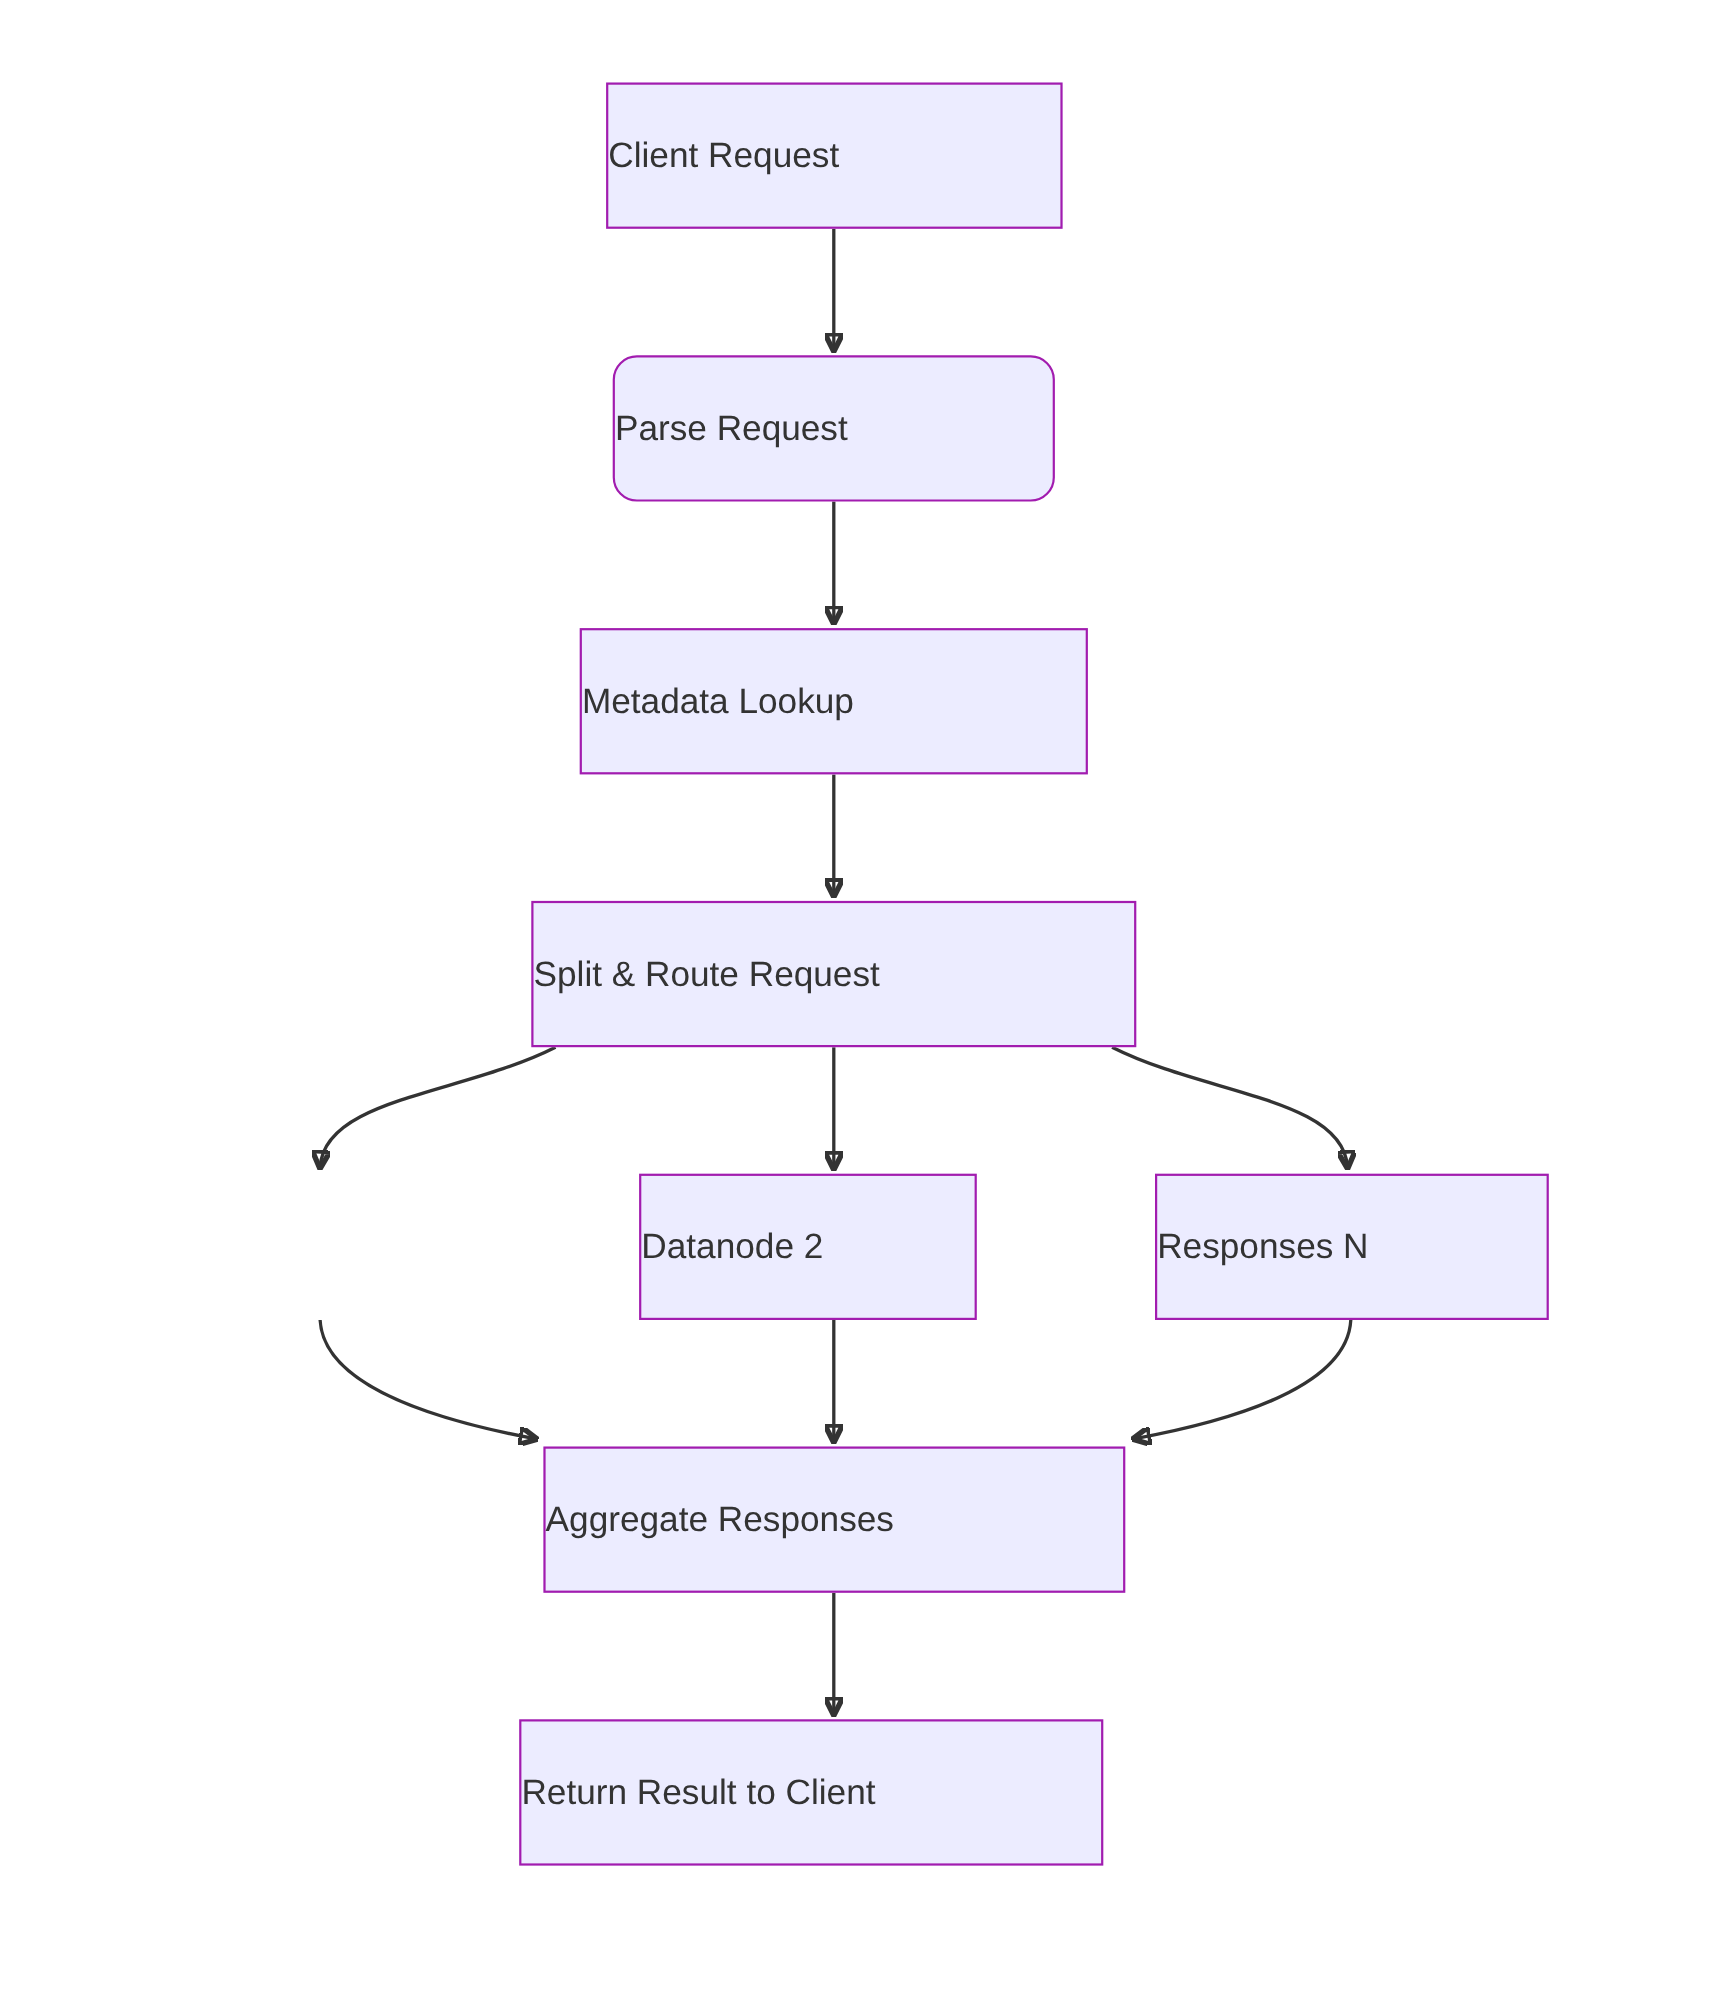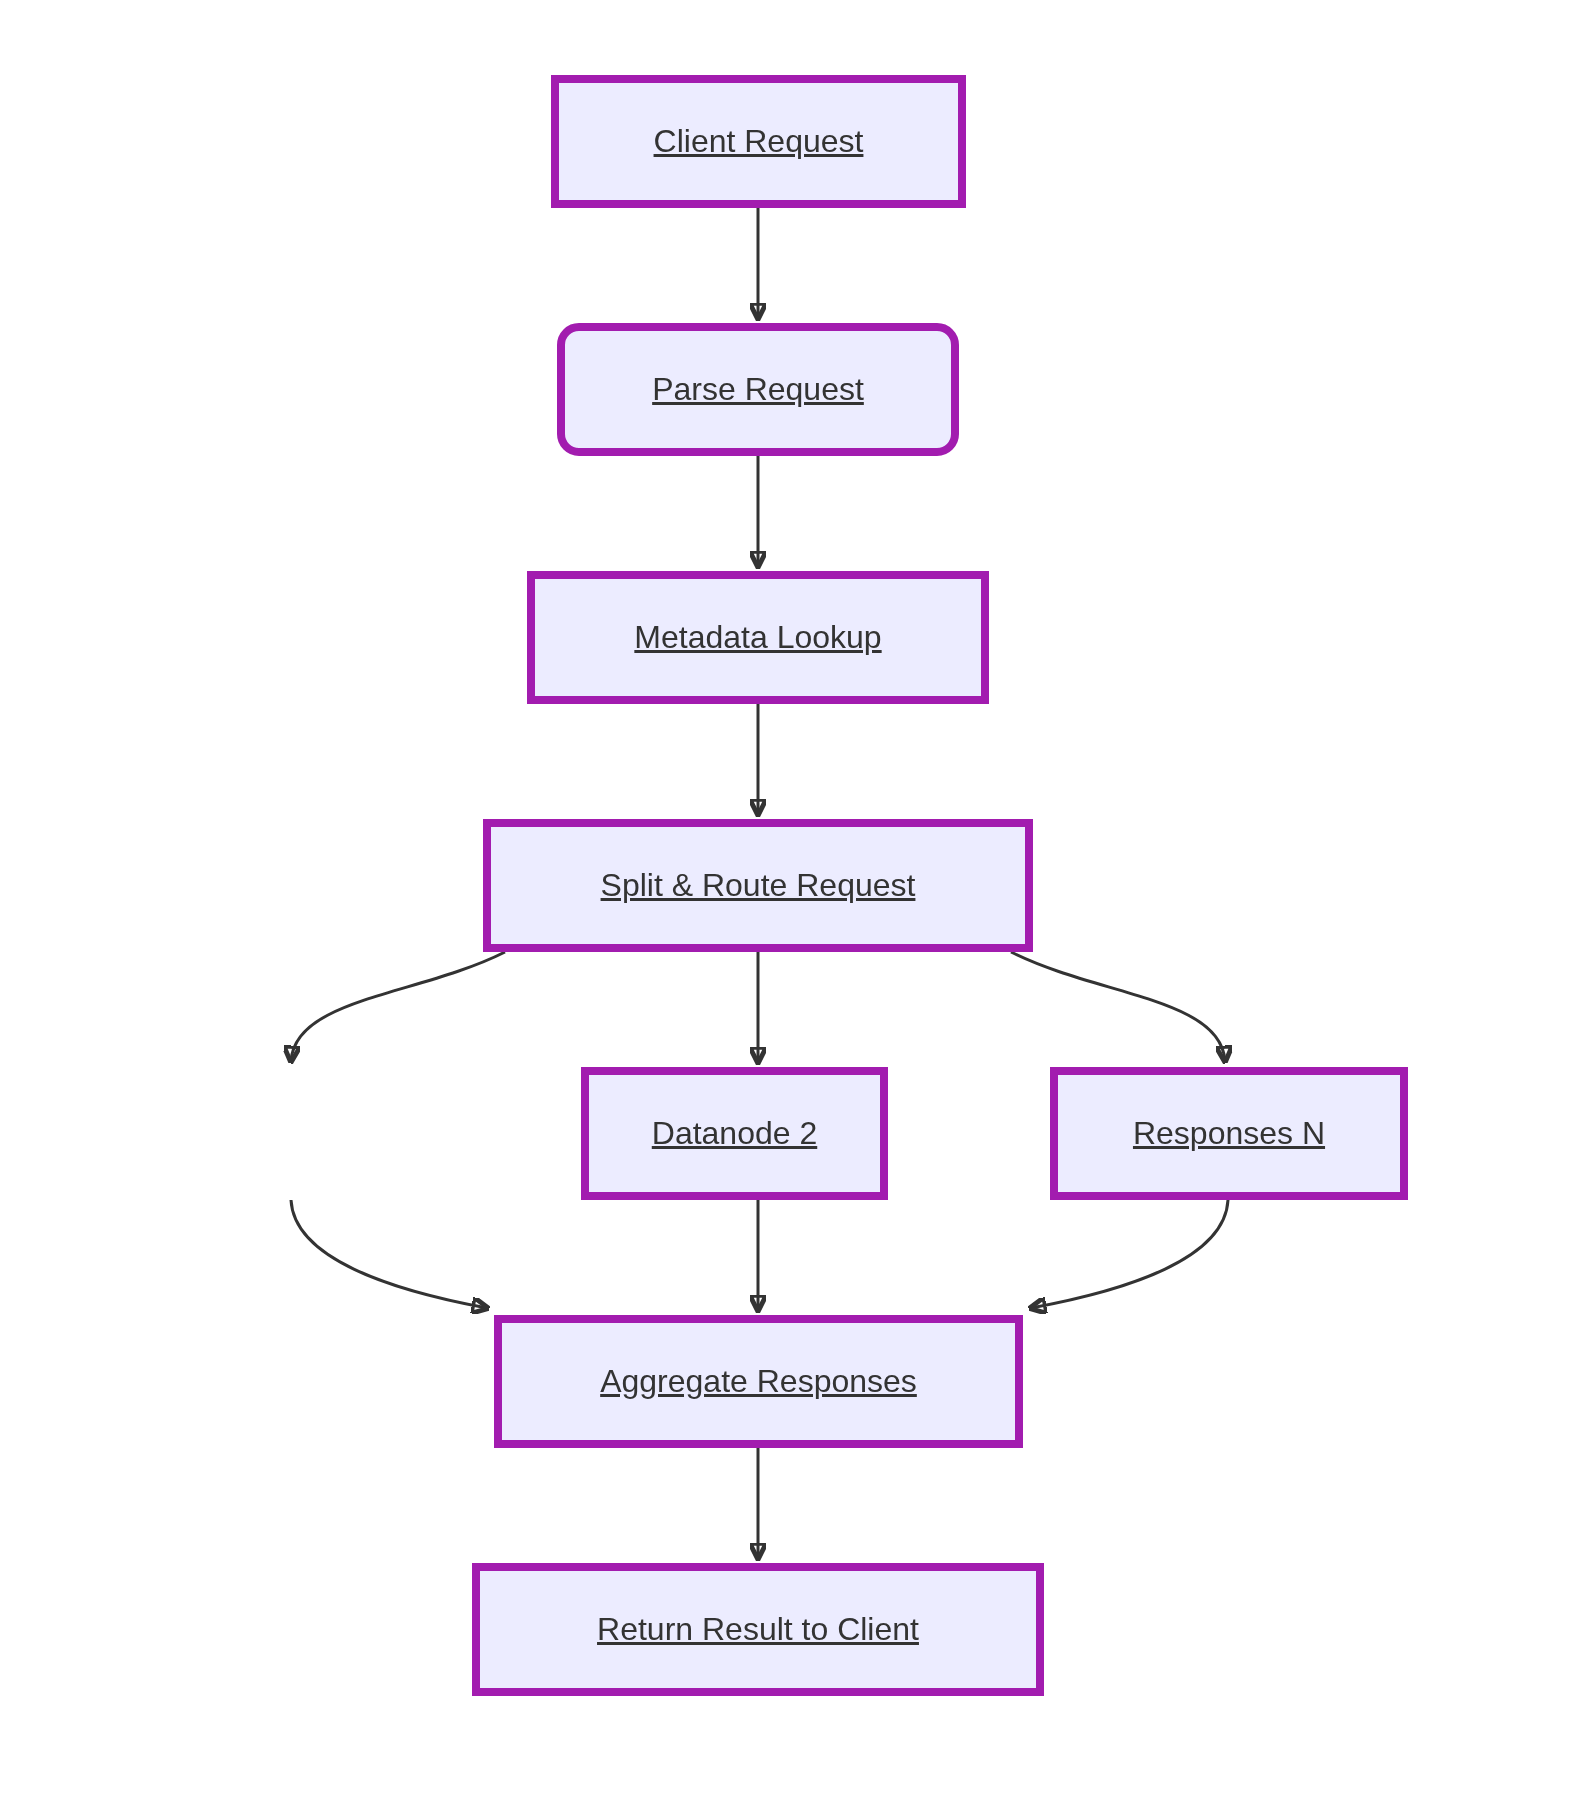--- a/index.html
+++ b/index.html
@@ -24,40 +24,39 @@
   .edges path {
     fill: none;
     stroke: #333333;
     stroke-width: 3;
   }
   .node {
     position: absolute;
     box-sizing: border-box;
     height: 133px;
     background: #ECECFF;
-    border: 8px solid #a21caf;
+    border: 2px solid #a21caf;
     color: #333333;
     font-size: 32px;
     display: flex;
     align-items: center;
-    justify-content: center;
+    justify-content: flex-start;
     text-align: center;
     white-space: nowrap;
-    text-decoration: underline;
   }
   
   .n-client    { left: 551px;  top: 75px;   width: 415px; }
   .n-parse     { left: 557px;  top: 323px;  width: 402px; border-radius: 22px; }
   .n-metadata  { left: 527px;  top: 571px;  width: 462px; }
   .n-split     { left: 483px;  top: 819px;  width: 550px; }
   .n-datanode1 { left: 114px;  top: 1067px; width: 355px; }
   .n-datanode2 { left: 581px;  top: 1067px; width: 307px; }
   .n-datanodeN { left: 1050px; top: 1067px; width: 358px; }
   .n-aggregate { left: 494px;  top: 1315px; width: 529px; }
-  .n-return    { left: 472px;  top: 1563px; width: 572px; }
+  .n-return    { left: 472px;  top: 1563px; width: 531px; }
 </style>
 </head>
 <body>
 
 <div class="canvas">
 
   <svg class="edges" viewBox="0 0 1572 1820" xmlns="http://www.w3.org/2000/svg">
     <defs>
       <marker id="arrowhead" viewBox="0 0 10 10" refX="9" refY="5" markerWidth="6" markerHeight="5.4" orient="auto-start-reverse">
         <path d="M 0 0 L 10 5 L 0 10 z" fill="#333333" stroke="none"></path>

